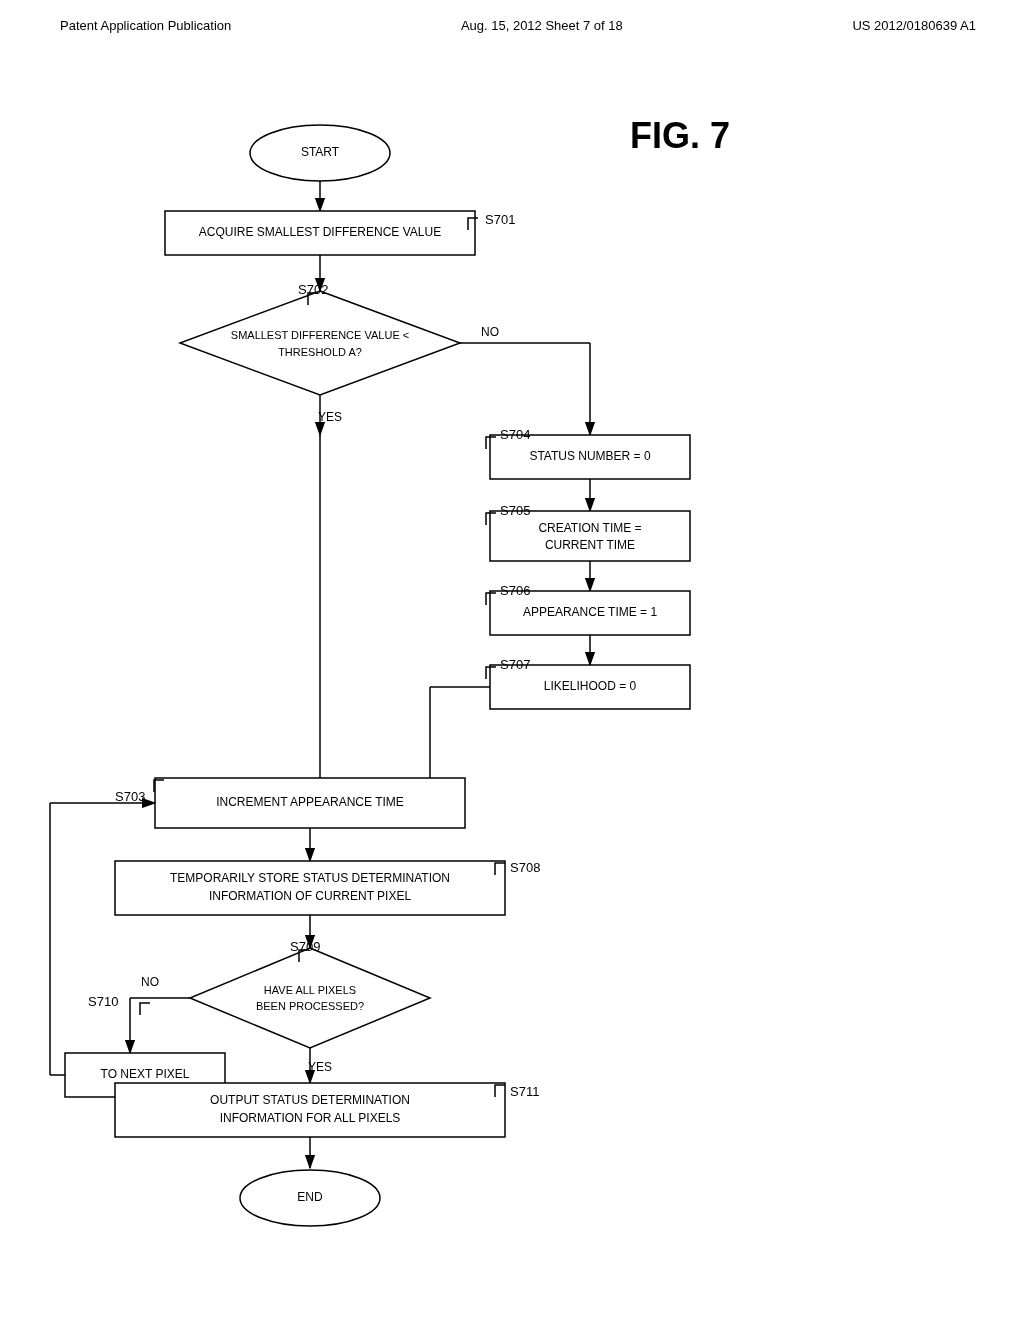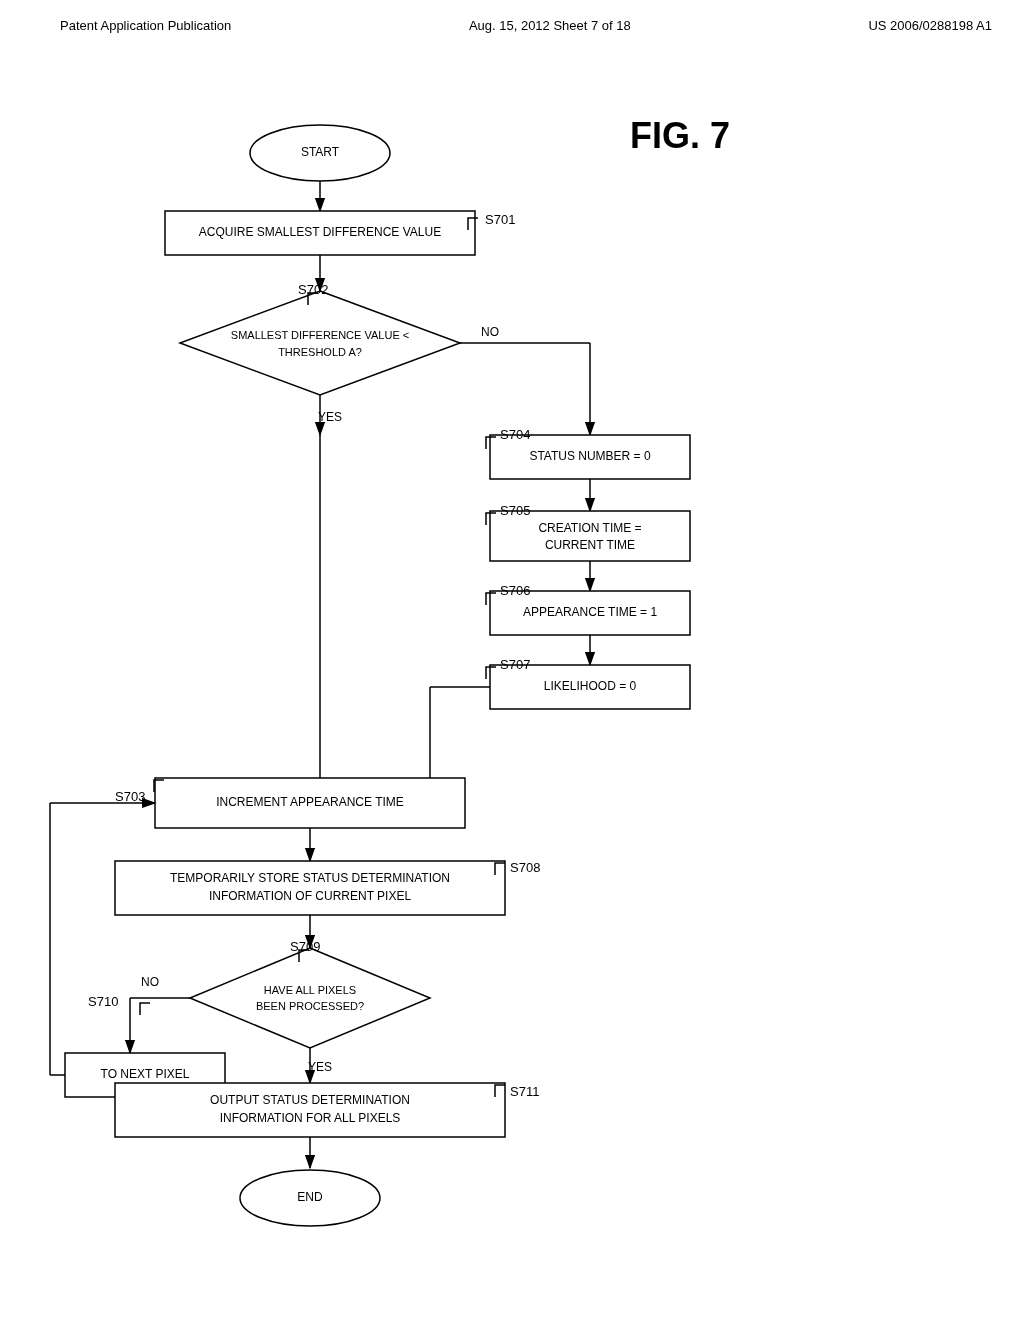--- a/index.html
+++ b/index.html
@@ -8,21 +8,21 @@
       font-family: Arial, sans-serif;
       width: 1024px;
       height: 1320px;
       overflow: hidden;
       position: relative;
     }
 
     .header {
       display: flex;
       justify-content: space-between;
-      padding: 18px 32px 0 60px;
+      padding: 18px 48px 0 60px;
       font-size: 13px;
       color: #000;
     }
 
     .diagram-container {
       position: relative;
       width: 100%;
       height: calc(100% - 50px);
       margin-top: 10px;
     }
@@ -89,21 +89,21 @@
       font-weight: bold;
       fill: #000;
     }
   </style>
 </head>
 <body>
 
 <div class="header">
   <span>Patent Application Publication</span>
   <span>Aug. 15, 2012   Sheet 7 of 18</span>
-  <span>US 2006/0288198 A1</span>
+  <span>US 2012/0180639 A1</span>
 </div>
 
 <div class="diagram-container">
   <svg viewBox="0 0 1024 1270" xmlns="http://www.w3.org/2000/svg">
     <defs>
       <marker id="arrowhead" markerWidth="10" markerHeight="7" refX="9" refY="3.5" orient="auto">
         <polygon points="0 0, 10 3.5, 0 7" fill="#000"></polygon>
       </marker>
     </defs>
 

